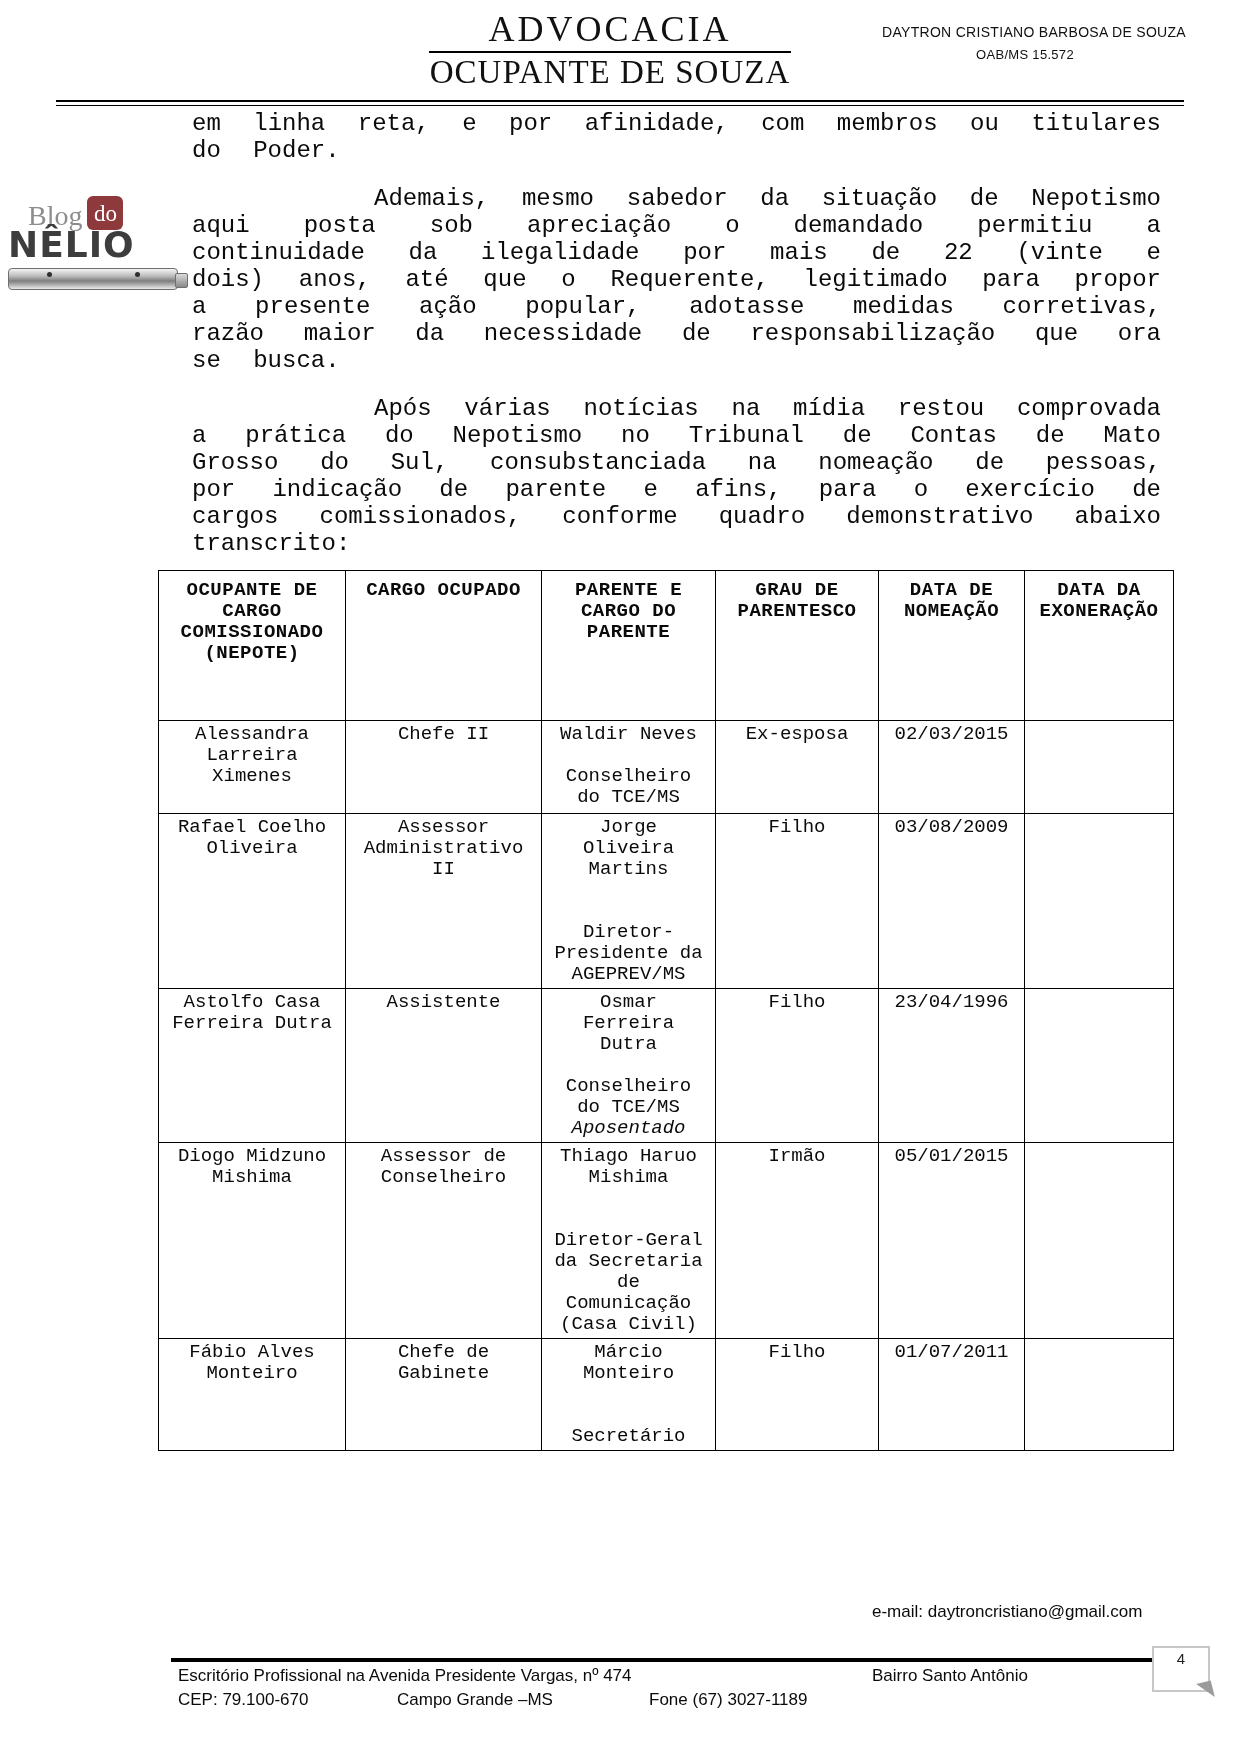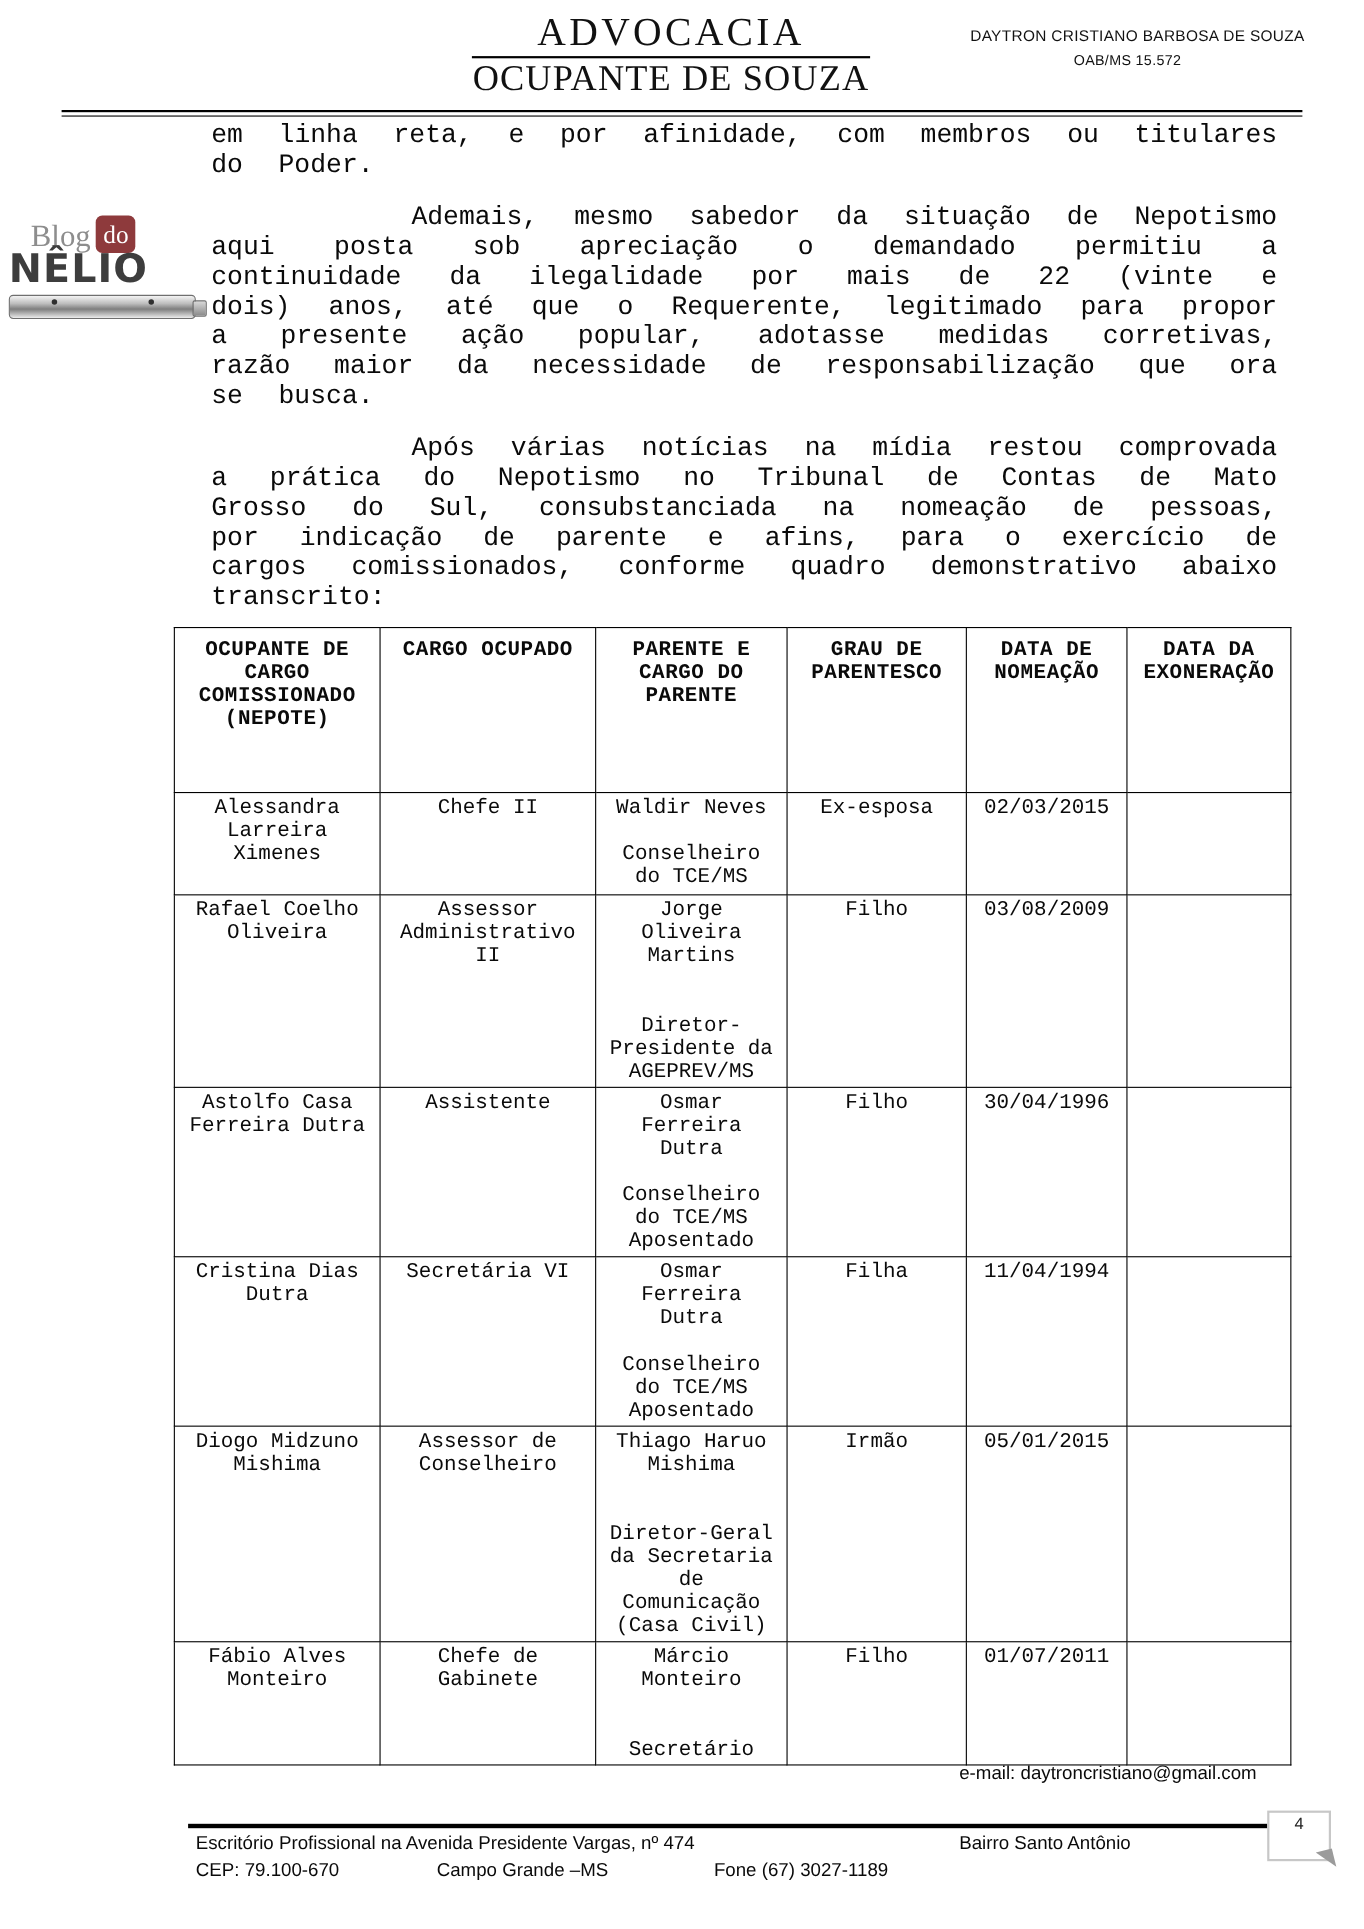--- a/index.html
+++ b/index.html
@@ -46,21 +46,21 @@
   .body-text p.indent{text-indent:182px;}
   
   .nep-table{position:absolute; left:158px; top:570px; border-collapse:collapse;
     table-layout:fixed; width:1015px;
     font-family:"Liberation Mono","DejaVu Sans Mono",monospace; font-size:19px; line-height:21px; color:#0a0a0a;}
   .nep-table th,.nep-table td{border:1.5px solid #000; vertical-align:top; text-align:center;
     white-space:pre-line; padding:3px 4px; overflow:hidden;}
   .nep-table th{font-weight:bold; padding-top:9px; letter-spacing:.5px;}
   .row-h{height:150px;} .row-1{height:93px;} .row-2{height:168px;} .row-3{height:146px;}
   .row-4{height:146px;} .row-5{height:187px;} .row-6{height:98px;}
-  .note{display:block; }
+  .note{display:block; font-style:italic;}
   
   .footer-rule{position:absolute; left:171px; top:1658px; width:982px; height:4px; background:#000;}
   .ft{position:absolute; font-family:"Liberation Sans",sans-serif; font-size:17px; color:#0a0a0a; white-space:nowrap;}
   .ft-address{left:178px; top:1666px;}
   .ft-district{left:872px; top:1666px;}
   .ft-cep{left:178px; top:1690px;}
   .ft-city{left:397px; top:1690px;}
   .ft-phone{left:649px; top:1690px;}
   .ft-email{left:872px; top:1602px;}
   
@@ -172,35 +172,21 @@
       <td>Astolfo Casa
 Ferreira Dutra</td>
       <td>Assistente</td>
       <td><span>Osmar
 Ferreira
 Dutra
 
 Conselheiro
 do TCE/MS</span><span class="note">Aposentado</span></td>
       <td>Filho</td>
-      <td>30/04/1996</td>
-      <td></td>
-    </tr>
-    <tr class="row-4">
-      <td>Cristina Dias
-Dutra</td>
-      <td>Secretária VI</td>
-      <td><span>Osmar
-Ferreira
-Dutra
-
-Conselheiro
-do TCE/MS</span><span class="note">Aposentado</span></td>
-      <td>Filha</td>
-      <td>11/04/1994</td>
+      <td>23/04/1996</td>
       <td></td>
     </tr>
     <tr class="row-5">
       <td>Diogo Midzuno
 Mishima</td>
       <td>Assessor de
 Conselheiro</td>
       <td><span>Thiago Haruo
 Mishima
 

